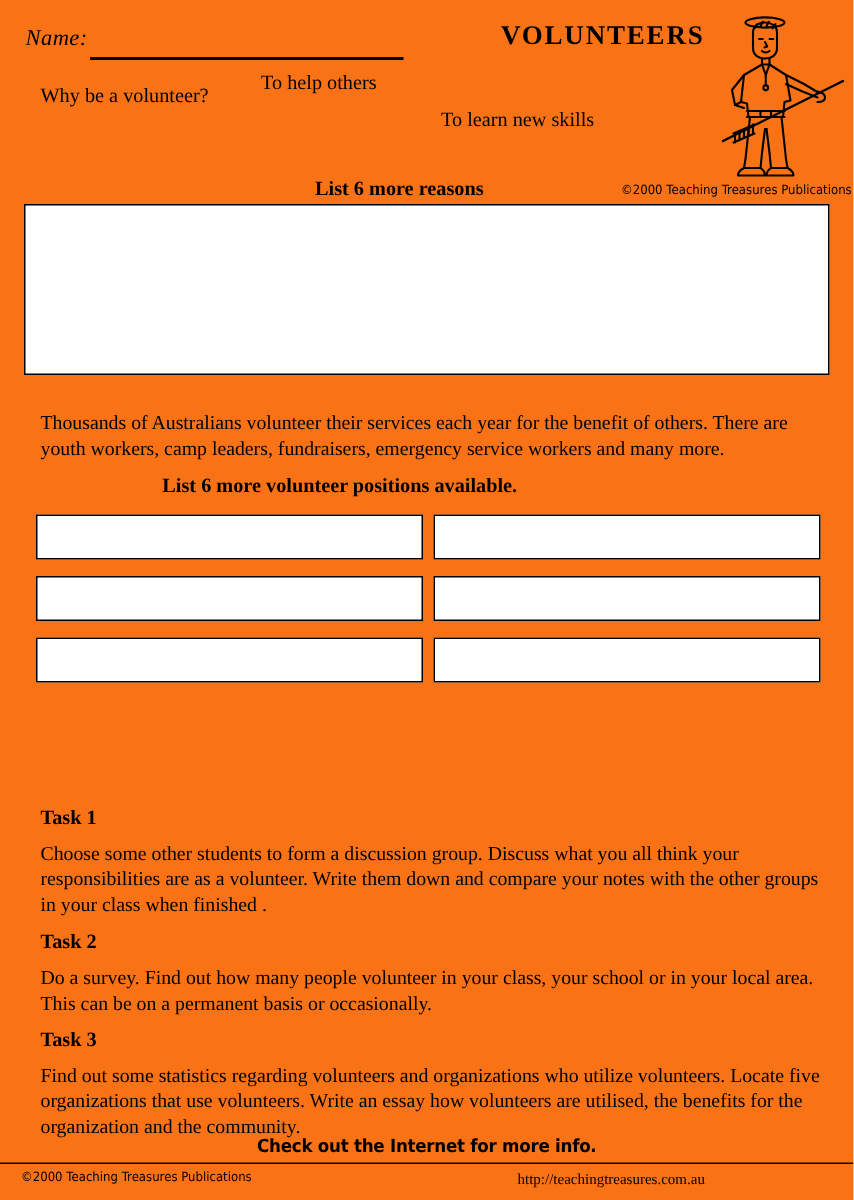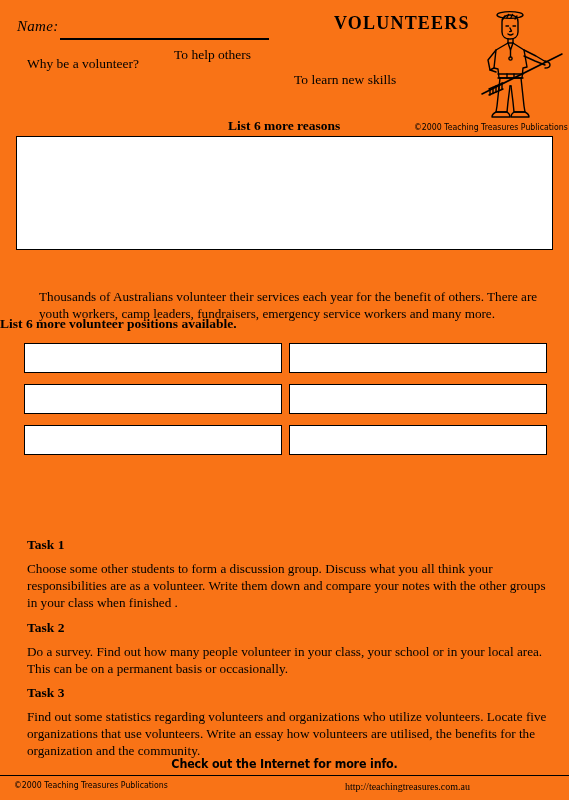--- a/index.html
+++ b/index.html
@@ -51,21 +51,21 @@
     font-size: 13.5px;
     white-space: nowrap;
   }
   .reason-1 { left: 27px;  top: 56px; text-align: right; }
   .reason-2 { left: 174px; top: 47px; }
   .reason-3 { left: 262px; top: 72px; margin-left: 32px; }
   .reason-4 { left: 370px; top: 101px; margin-top: 36px; }
 
   .list6-reasons {
     position: absolute;
-    left: 228px;
+    left: 210px;
     top: 118px;
     font-size: 13.5px;
     font-weight: bold;
     white-space: nowrap;
   }
 
   .copyright-top {
     position: absolute;
     left: 414px;
     top: 122px;
@@ -99,28 +99,29 @@
 
   
   .para {
     position: absolute;
     left: 27px;
     width: 518px;
     font-size: 13.2px;
     line-height: 17px;
     text-align: left;
   }
-  .para-intro { top: 288px; margin-left: 12px; }
+  .para-intro { top: 273px; }
   .para-rights { top: 470px; width: 505px; }
 
   .list6-positions {
     position: absolute;
     left: 0;
     top: 316px;
     width: 453px;
+    text-align: center;
     font-size: 13.5px;
     font-weight: bold;
   }
 
   
   .box-grid {
     position: absolute;
     left: 24px;
     top: 343px;
     width: 522px;

